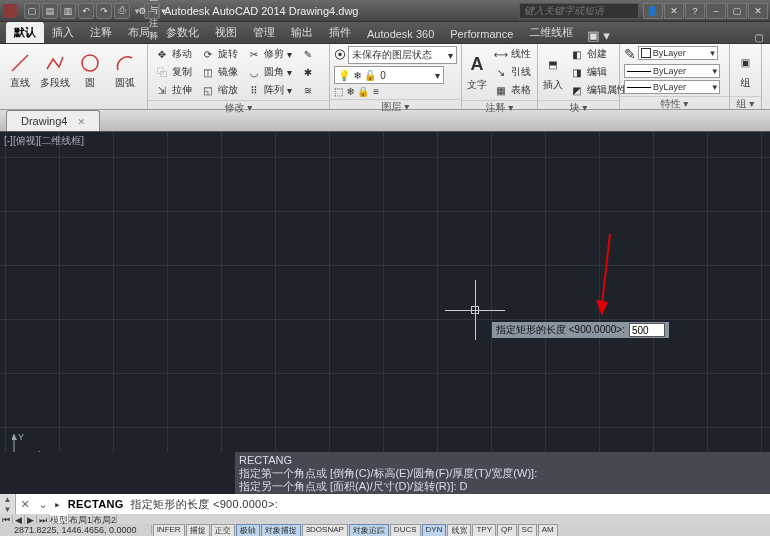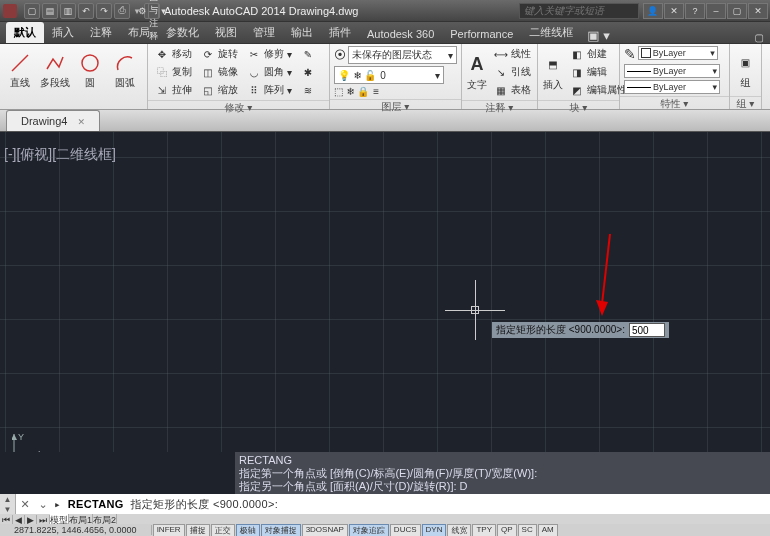--- a/index.html
+++ b/index.html
@@ -42,21 +42,21 @@
 
 
 .doctabs { height:22px; background:linear-gradient(#ddd,#bbb); display:flex; align-items:flex-end; border-bottom:1px solid #555;}
 .doctab { background:#eee; border:1px solid #888; border-bottom:none; padding:4px 14px; margin-left:6px; font-size:11px; color:#333; border-radius:3px 3px 0 0;}
 .doctab .x { margin-left:10px; color:#888; font-size:9px;}
 
 
 .canvas { position:absolute; left:0; right:0; top:132px; bottom:64px; background:#1e232b; }
 .grid-h { position:absolute; left:0; right:0; height:1px; background:rgba(100,110,120,0.25);}
 .grid-v { position:absolute; top:0; bottom:0; width:1px; background:rgba(100,110,120,0.25);}
-.viewport-label { position:absolute; top:2px; left:4px; color:#aab; font-size:14px;margin-top:12px;}
+.viewport-label { position:absolute; top:2px; left:4px; color:#aab; font-size:10px;}
 .ucs { position:absolute; left:12px; bottom:10px; width:30px; height:30px;}
 .crosshair-h { position:absolute; width:60px; height:1px; background:#ccc;}
 .crosshair-v { position:absolute; width:1px; height:60px; background:#ccc;}
 .cross-box { position:absolute; width:8px; height:8px; border:1px solid #ccc; background:transparent;}
 .dyn-prompt { position:absolute; background:#8a95a2; color:#111; font-size:10px; padding:1px 4px; display:flex; align-items:center; gap:4px;}
 .dyn-input { width:36px; height:14px; background:#fff; border:1px solid #555; font-size:10px; padding:0 2px; color:#000;}
 .arrow-ann { position:absolute; }
 
 
 .cmdhist { position:absolute; left:0; right:0; bottom:42px; height:42px; display:flex; }

